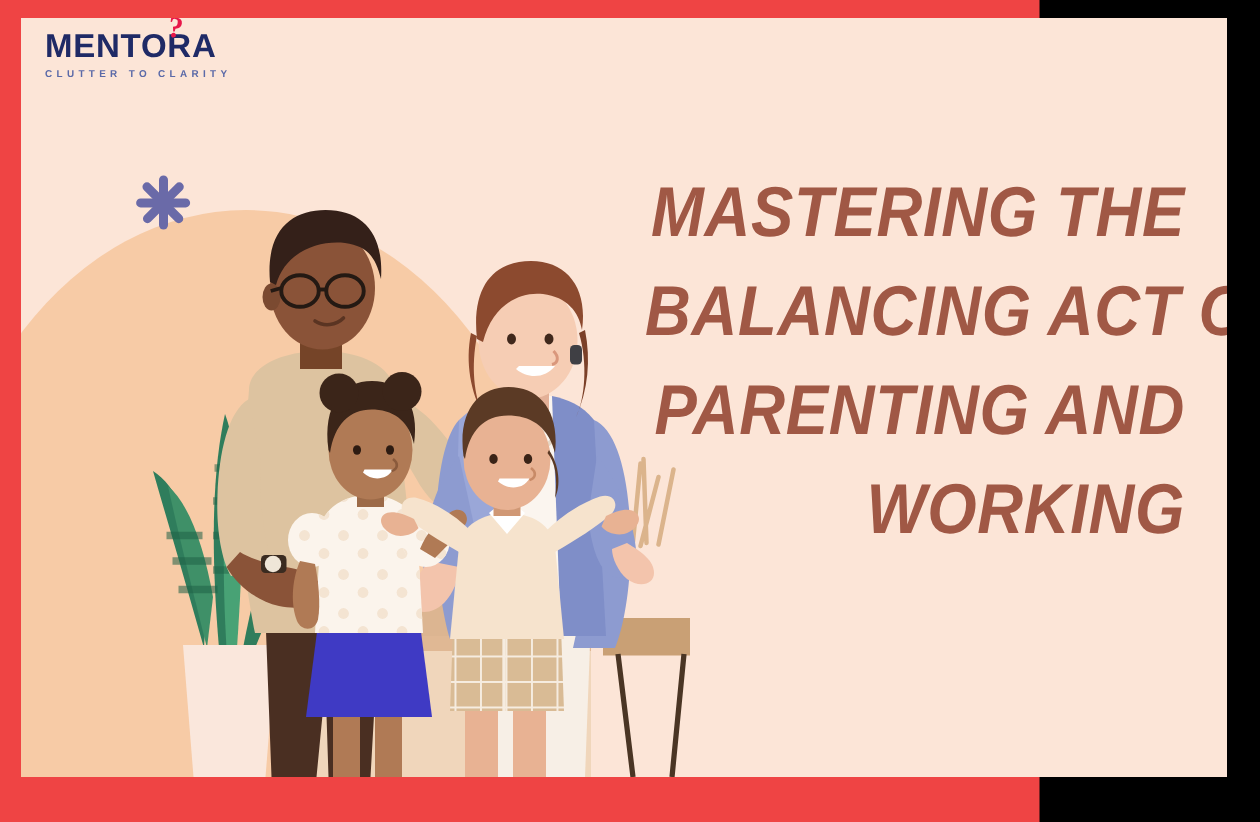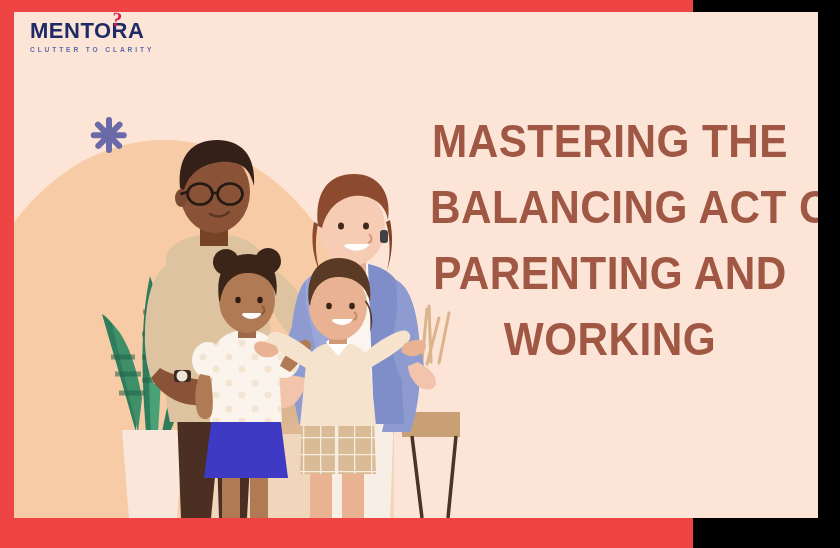--- a/index.html
+++ b/index.html
@@ -101,22 +101,23 @@
     font-weight: bold;
     white-space: nowrap;
   }
 
   
   .headline {
     position: absolute;
     right: 28px;
     top: 96px;
     width: 400px;
-    text-align: center;
+    text-align: right;
     z-index: 20;
+    font-style: italic;
   }
   .headline-line {
     display: block;
     font-family: "Liberation Sans Narrow", "Liberation Sans", sans-serif;
     font-weight: bold;
     font-size: 47px;
     line-height: 66px;
     letter-spacing: 0.5px;
     color: #a05845;
     text-transform: uppercase;

